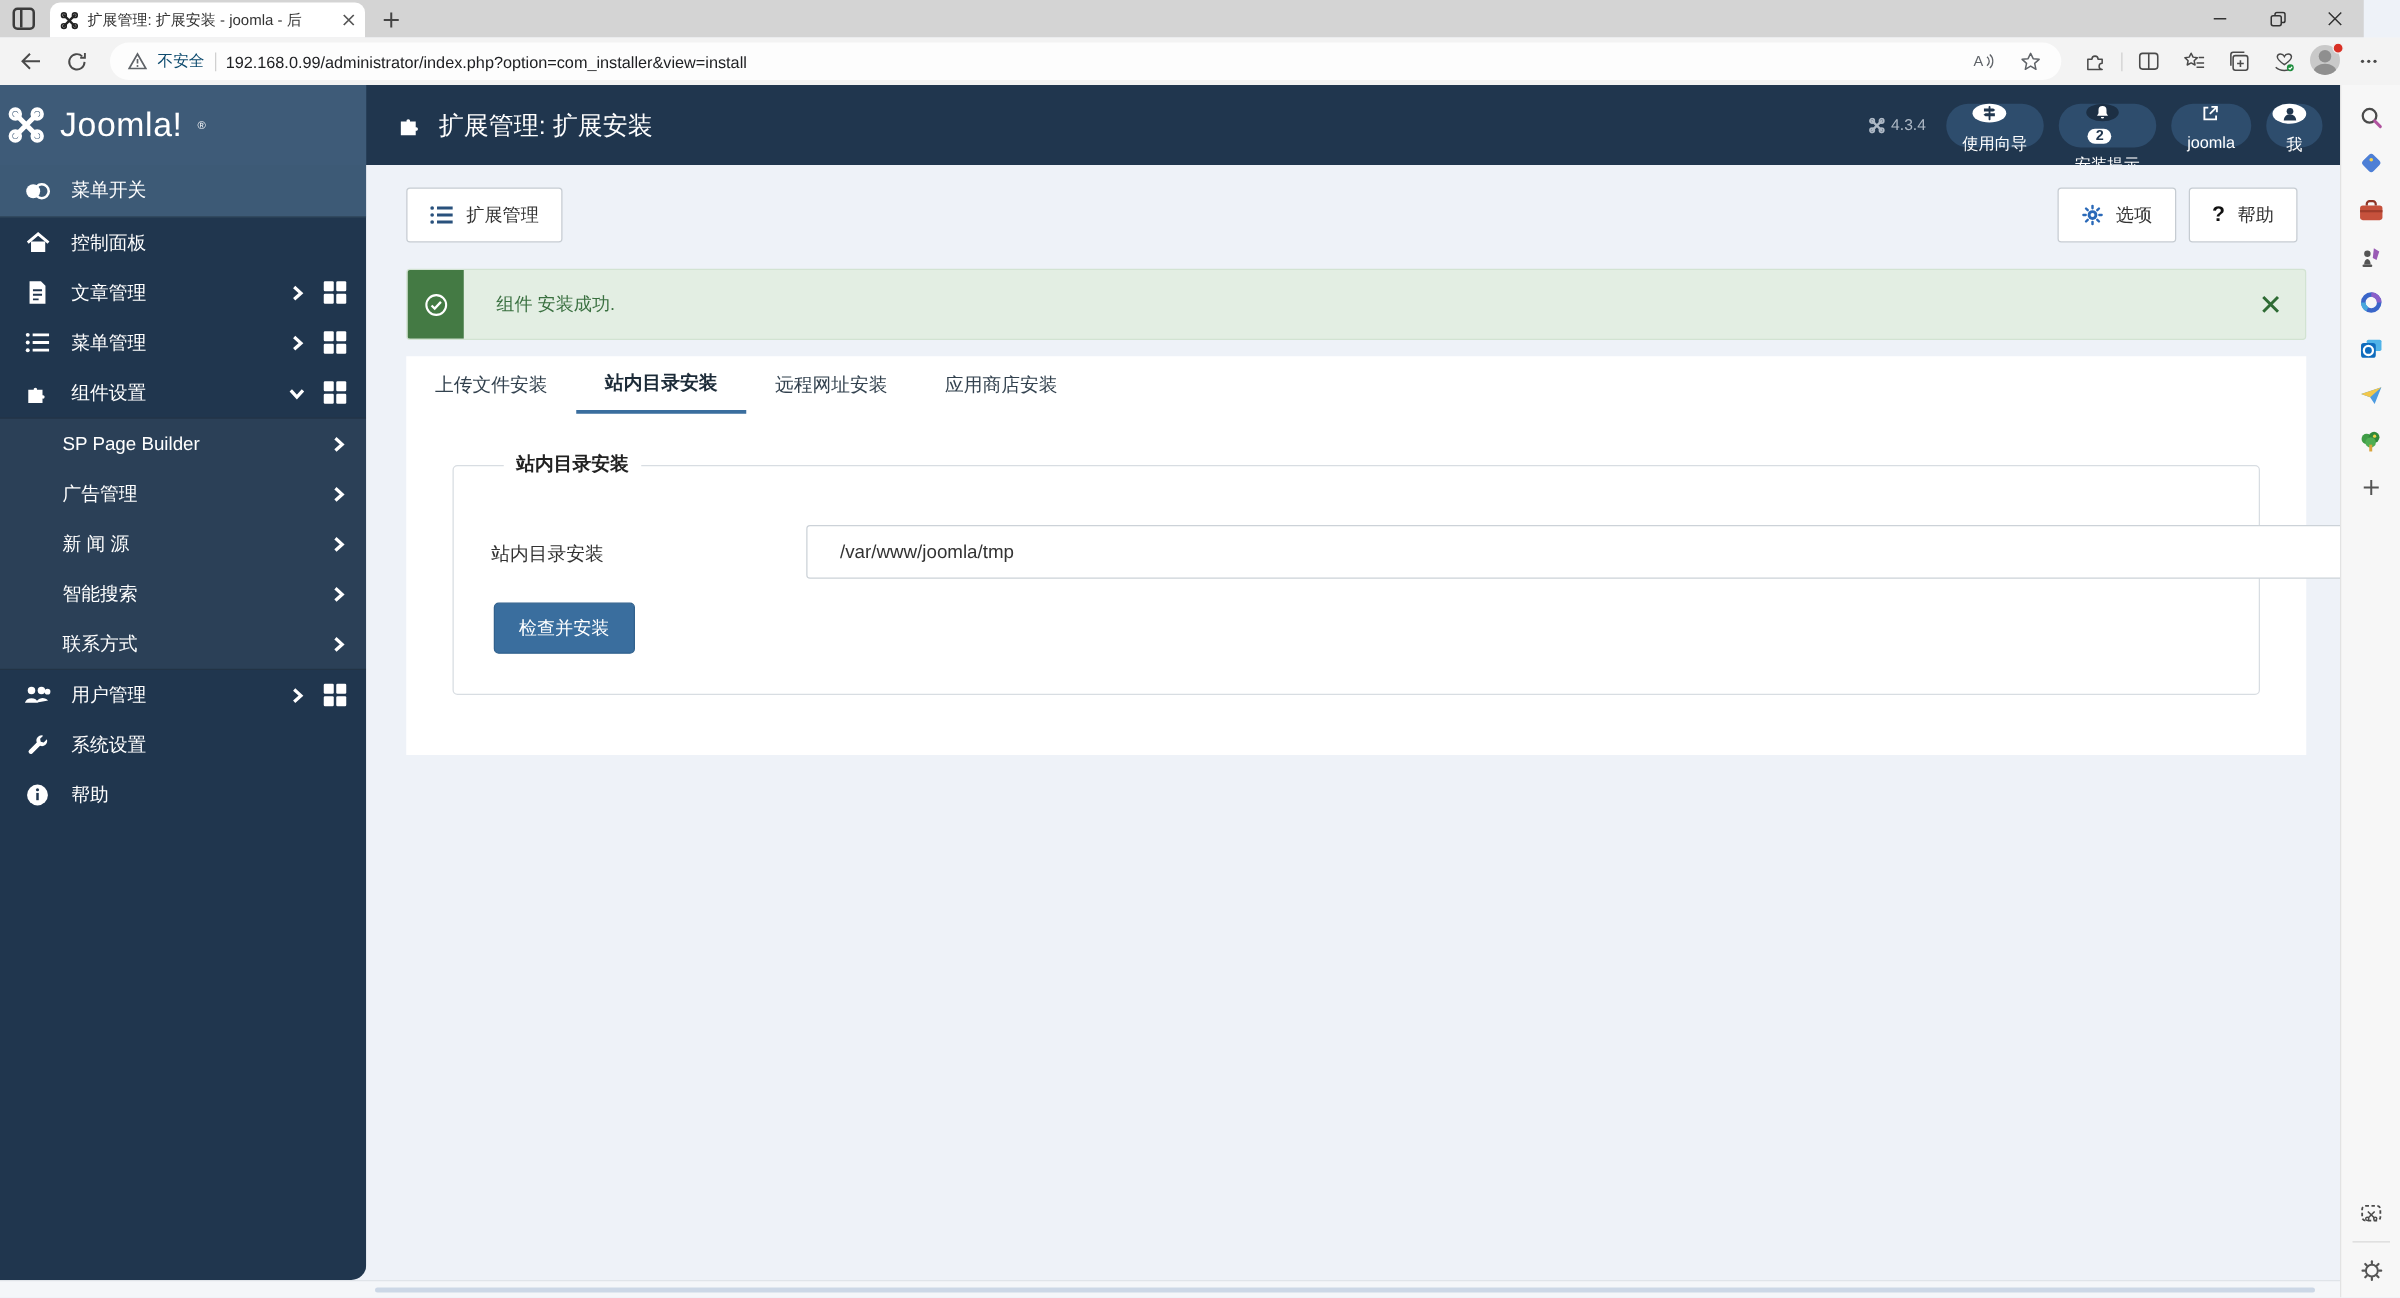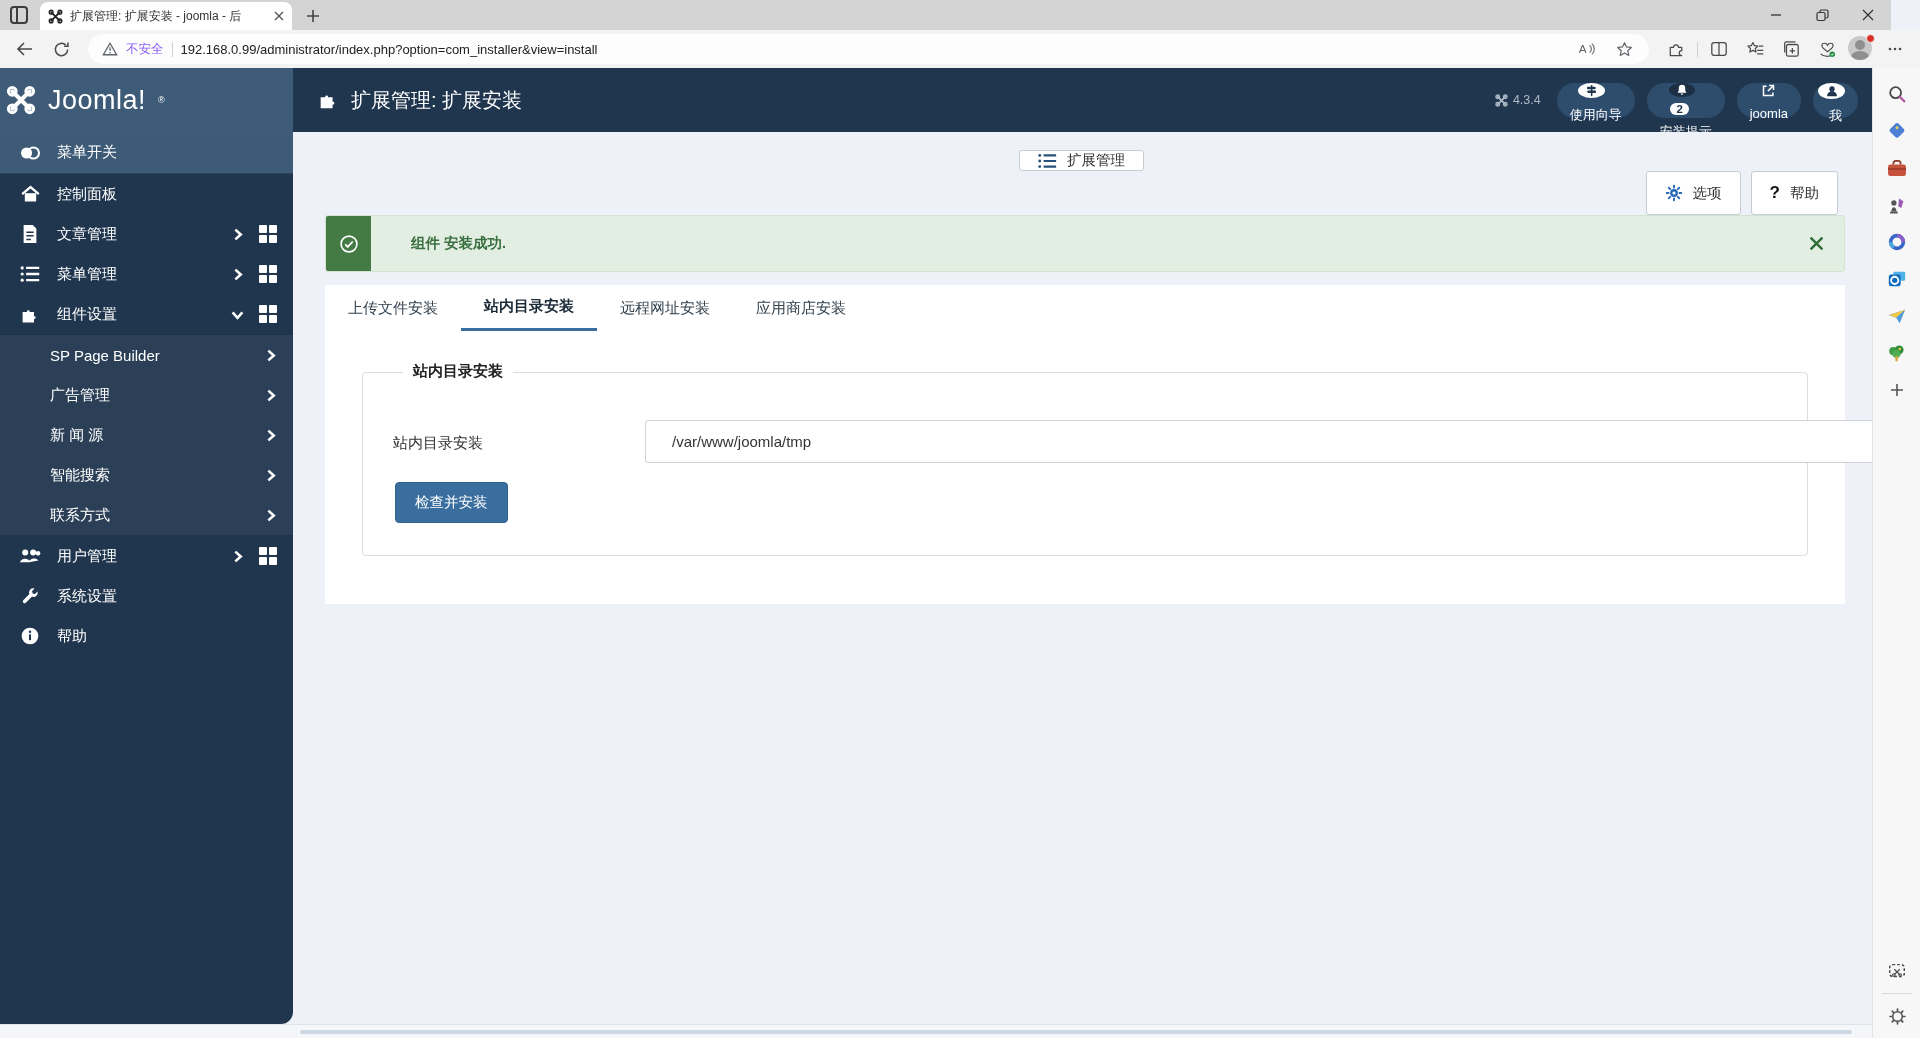--- a/index.html
+++ b/index.html
@@ -17,21 +17,21 @@
   .tab-close { font-size:14px; color:#555; line-height:1; }
   .newtab { position:absolute; left:300px; top:4px; width:26px; height:24px; display:flex; align-items:center; justify-content:center; }
   .win-controls { position:absolute; right:0; top:0; height:30px; display:flex; }
   .win-btn { width:46px; height:30px; display:flex; align-items:center; justify-content:center; color:#333; }
 
   .navbar { position:absolute; left:0; top:30px; width:1920px; height:38px; background:#f3f3f3;
     display:flex; align-items:center; padding:0 10px; gap:6px; }
   .nav-icon { width:30px; height:30px; display:flex; align-items:center; justify-content:center; }
   .url-pill { flex:1; height:30px; background:#fdfdfd; border-radius:15px; display:flex; align-items:center;
     padding:0 10px 0 14px; gap:8px; margin:0 6px; }
-  .sec-label { font-size:12.5px; color:#8b5cf6; white-space:nowrap; }
+  .sec-label { font-size:12.5px; color:#0c4a6e; white-space:nowrap; }
   .pill-div { width:1px; height:15px; background:#d0d0d0; }
   .url-text { font-size:13px; color:#202124; white-space:nowrap; overflow:hidden; flex:1; }
   .avatar-wrap { position:relative; width:26px; height:26px; }
   .avatar { width:24px; height:24px; border-radius:50%; background:#c9c9c9; position:relative; overflow:hidden; }
   .avatar::before { content:""; position:absolute; left:7px; top:4px; width:10px; height:10px; border-radius:50%; background:#8f8f8f; }
   .avatar::after { content:""; position:absolute; left:3px; top:15px; width:18px; height:12px; border-radius:50%; background:#8f8f8f; }
   .red-dot { position:absolute; right:-1px; top:-2px; width:9px; height:9px; border-radius:50%; background:#d93025; border:1.5px solid #f3f3f3; }
 
   
   .edge-rail { position:absolute; right:0; top:68px; width:48px; height:970px; background:#f7f7f7; border-left:1px solid #e3e3e3;
@@ -62,29 +62,29 @@
   .srow .sicon { width:24px; display:flex; justify-content:center; }
   .srow .spacer { flex:1; }
   .toggle-row { height:42px; background:#3d5a76; border-bottom:1px solid rgba(0,0,0,.25); }
   .submenu { background:rgba(255,255,255,.05); border-top:1px solid rgba(0,0,0,.2); border-bottom:1px solid rgba(0,0,0,.2); }
   .submenu .srow { padding-left:50px; }
   .gridicon { display:grid; grid-template-columns:8px 8px; grid-template-rows:8px 8px; gap:2px; }
   .gridicon span { background:#fff; border-radius:1px; }
 
   
   .content { position:absolute; left:293px; top:132px; width:1579px; height:892px; background:#eef2f8; }
-  .toolbar { position:absolute; left:32px; right:34px; top:18px; height:44px; display:flex; align-items:center;flex-direction:column; }
+  .toolbar { position:absolute; left:32px; right:34px; top:18px; height:44px; display:flex; align-items:center; }
   .btn { background:#fff; border:1px solid #c6ccd2; border-radius:3px; height:44px; padding:0 18px;
     display:flex; align-items:center; gap:10px; font-size:14.5px; color:#333; }
   .toolbar-right { margin-left:auto; display:flex; gap:10px; }
 
   .alert { position:absolute; left:32px; right:27px; top:83px; height:57px; background:#e3eee3; border:1px solid #d2e3d2;
     border-radius:3px; display:flex; align-items:stretch; overflow:hidden; }
   .alert-iconbox { width:45px; background:#447a44; display:flex; align-items:center; justify-content:center; }
-  .alert-msg { flex:1; display:flex; align-items:center; padding-left:40px; color:#3a7040; font-size:14.5px;font-weight:bold; }
+  .alert-msg { flex:1; display:flex; align-items:center; padding-left:26px; color:#3a7040; font-size:14.5px; }
   .alert-close { display:flex; align-items:center; padding-right:20px; color:#2f6b35; font-size:20px; }
 
   .card { position:absolute; left:32px; right:27px; top:153px; height:319px; background:#fff; }
   .tabs { display:flex; height:46px; }
   .tab-item { padding:0 23px; display:flex; align-items:center; font-size:15px; color:#33424f; }
   .tab-item.active { font-weight:bold; color:#1c2b38; border-bottom:3px solid #3a6e9e; }
 
   .fset { position:absolute; left:37px; right:37px; top:87px; height:184px; border:1px solid #d8dde2; border-radius:4px; }
   .legend { position:absolute; top:-11px; left:40px; background:#fff; padding:0 10px; font-size:15px; font-weight:bold; color:#222; }
   .form-label { position:absolute; left:30px; top:61px; font-size:15px; color:#333; }

